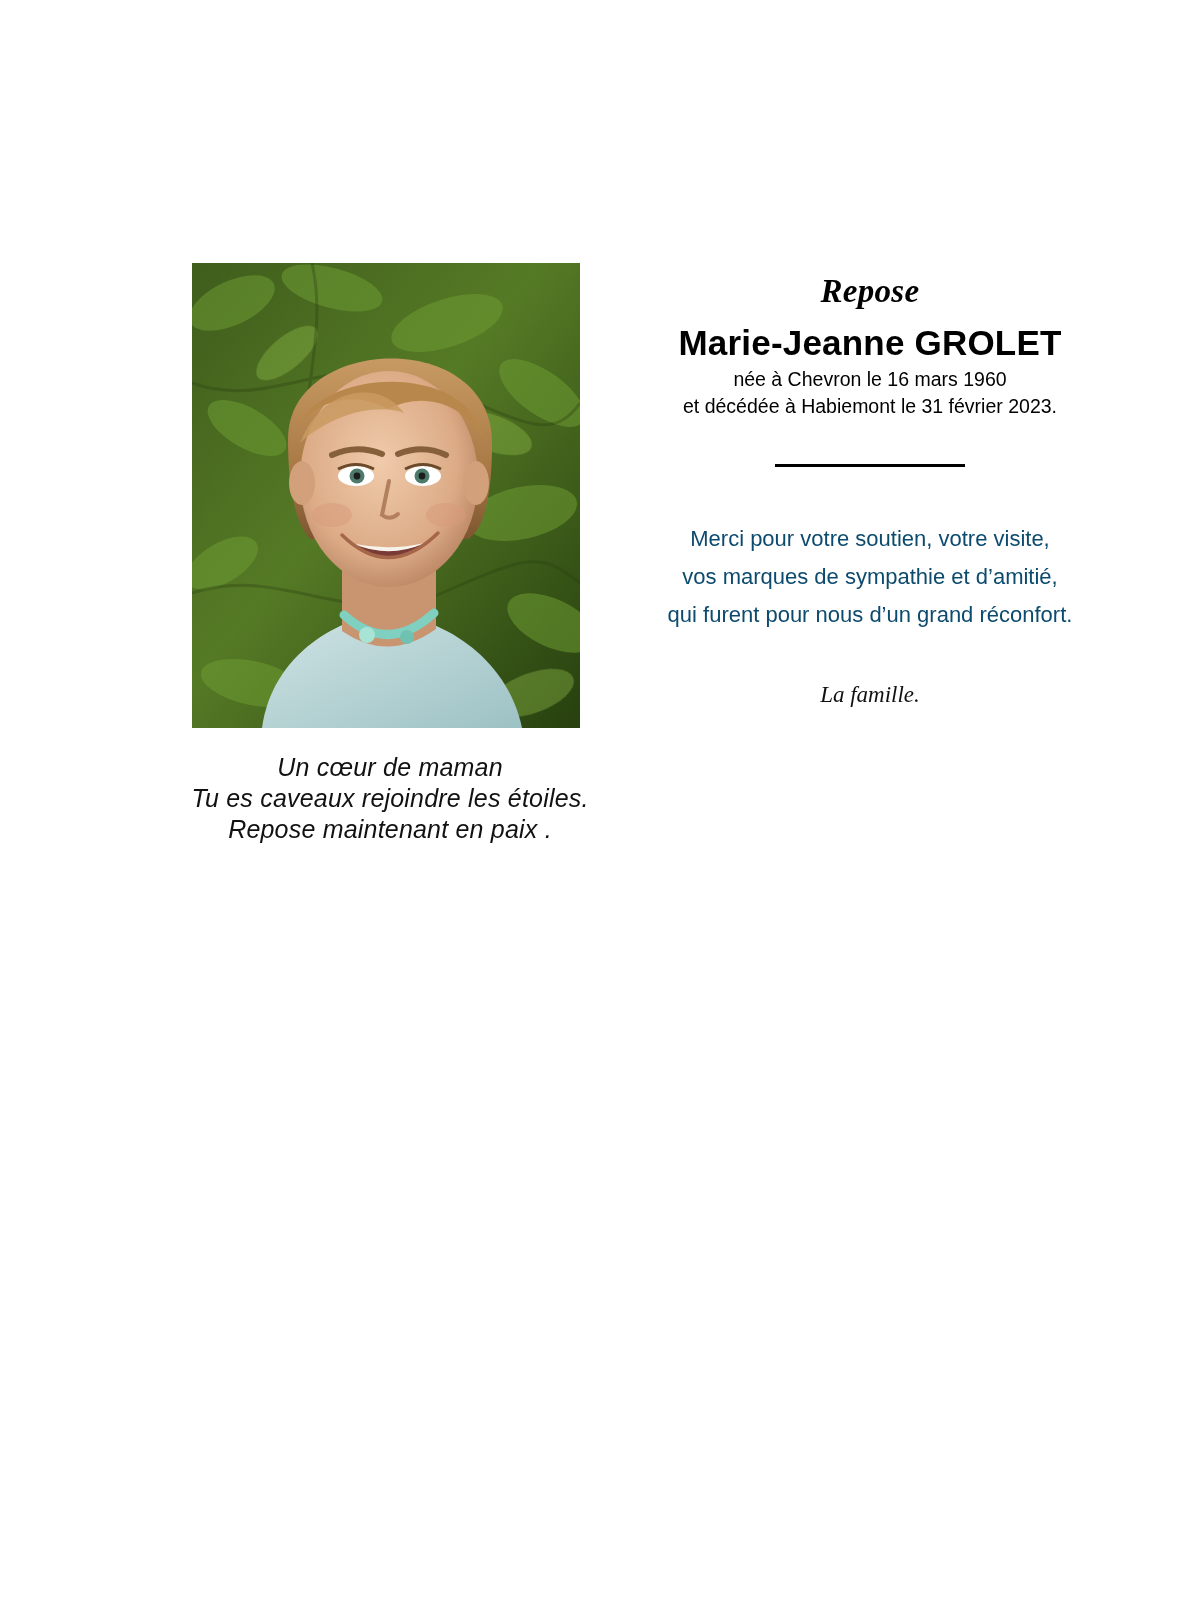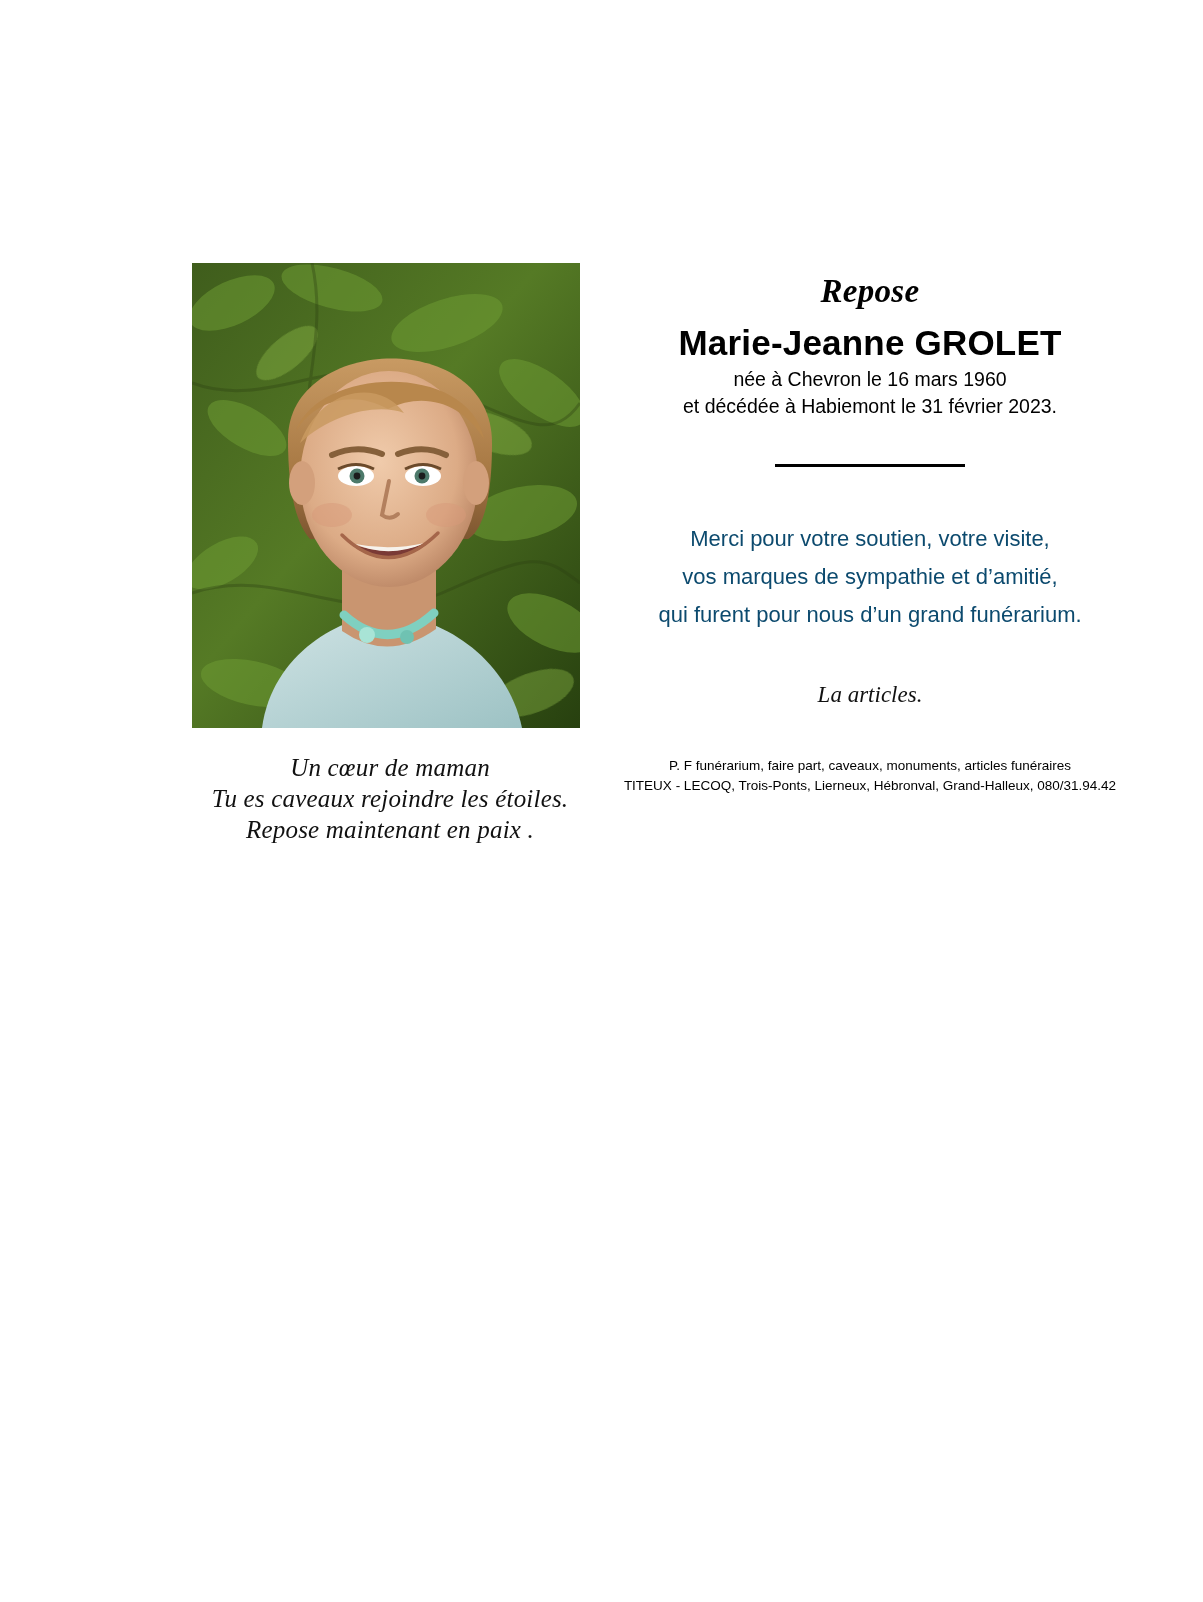--- a/index.html
+++ b/index.html
@@ -41,21 +41,21 @@
     height: 465px;
   }
 
   
   .poem {
     position: absolute;
     left: 150px;
     top: 752px;
     width: 480px;
     text-align: center;
-    font-family: Liberation Serif, serif;
+    font-family: Liberation Sans, sans-serif;
     font-style: italic;
     font-size: 25px;
     line-height: 31px;
     color: #111111;
     letter-spacing: 0.2px;
   }
   .poem div { white-space: pre; }
 
   
   .right {
@@ -232,24 +232,20 @@
       <div>et décédée à Habiemont le 31 février 2023.</div>
     </div>
 
     <div class="rule-wrap">
       <div class="rule"></div>
     </div>
 
     <div class="thanks">
       <div>Merci pour votre soutien, votre visite,</div>
       <div>vos marques de sympathie et d’amitié,</div>
-      <div>qui furent pour nous d’un grand funérarium.</div>
+      <div>qui furent pour nous d’un grand réconfort.</div>
     </div>
 
-    <div class="signature">La articles.</div>
-
-    <div class="imprint">
-      <div>P. F  funérarium, faire part, caveaux, monuments, articles funéraires</div>
-      <div>TITEUX - LECOQ, Trois-Ponts, Lierneux, Hébronval, Grand-Halleux,  080/31.94.42</div>
-    </div>
+    <div class="signature">La famille.</div>
+
 
   </div>
 </div>
 
 </body></html>

